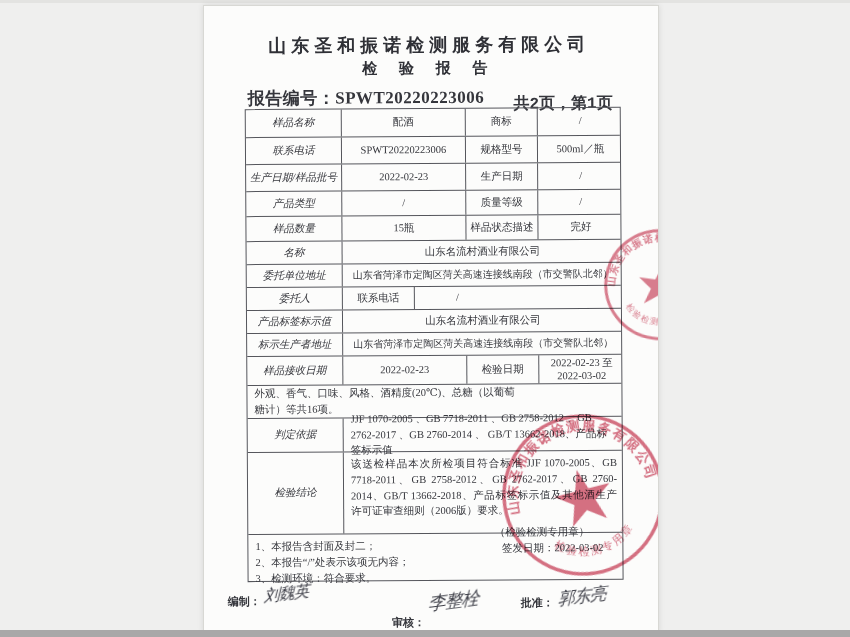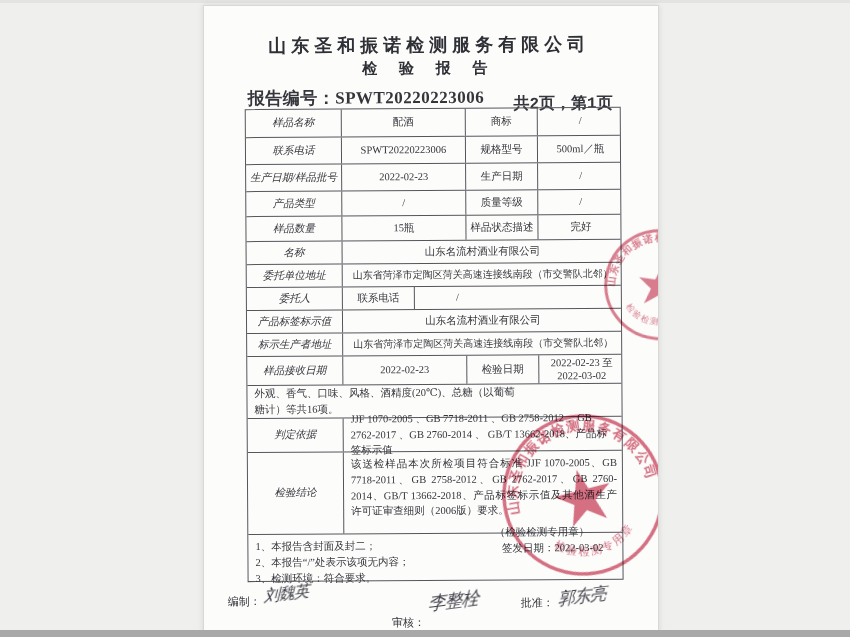--- a/index.html
+++ b/index.html
@@ -51,21 +51,21 @@
   .left{justify-content:flex-start;text-align:left;}
   .just{text-align:justify;}
   .block{display:block;}
   .pad{padding:4px 7px;}
   .lh{line-height:1.5;}
   .sealnote{display:block;text-align:right;margin:7px 28px 0 0;font-size:10.5px;}
   .issuedate{display:block;text-align:right;margin:2px 14px 0 0;font-size:10.5px;}
   .remarkline{display:block;}
 
   .sigrow{position:absolute;left:0;top:575px;width:100%;height:44px;font-size:11px;}
-  .siglabel{position:absolute;font-weight:normal;}
+  .siglabel{position:absolute;font-weight:bold;}
   .sig{
     position:absolute;font-size:16px;color:#3e3f48;
     font-style:italic;letter-spacing:-1px;
     transform:rotate(-7deg) skewX(-8deg);
     filter:blur(.2px);
   }
 
   .stamp{position:absolute;opacity:.78;mix-blend-mode:multiply;filter:blur(.3px);}
   .stamp-large{left:283px;top:395px;transform:rotate(-14deg);}
   .stamp-partial{left:391px;top:215px;transform:rotate(8deg);opacity:.7;}

